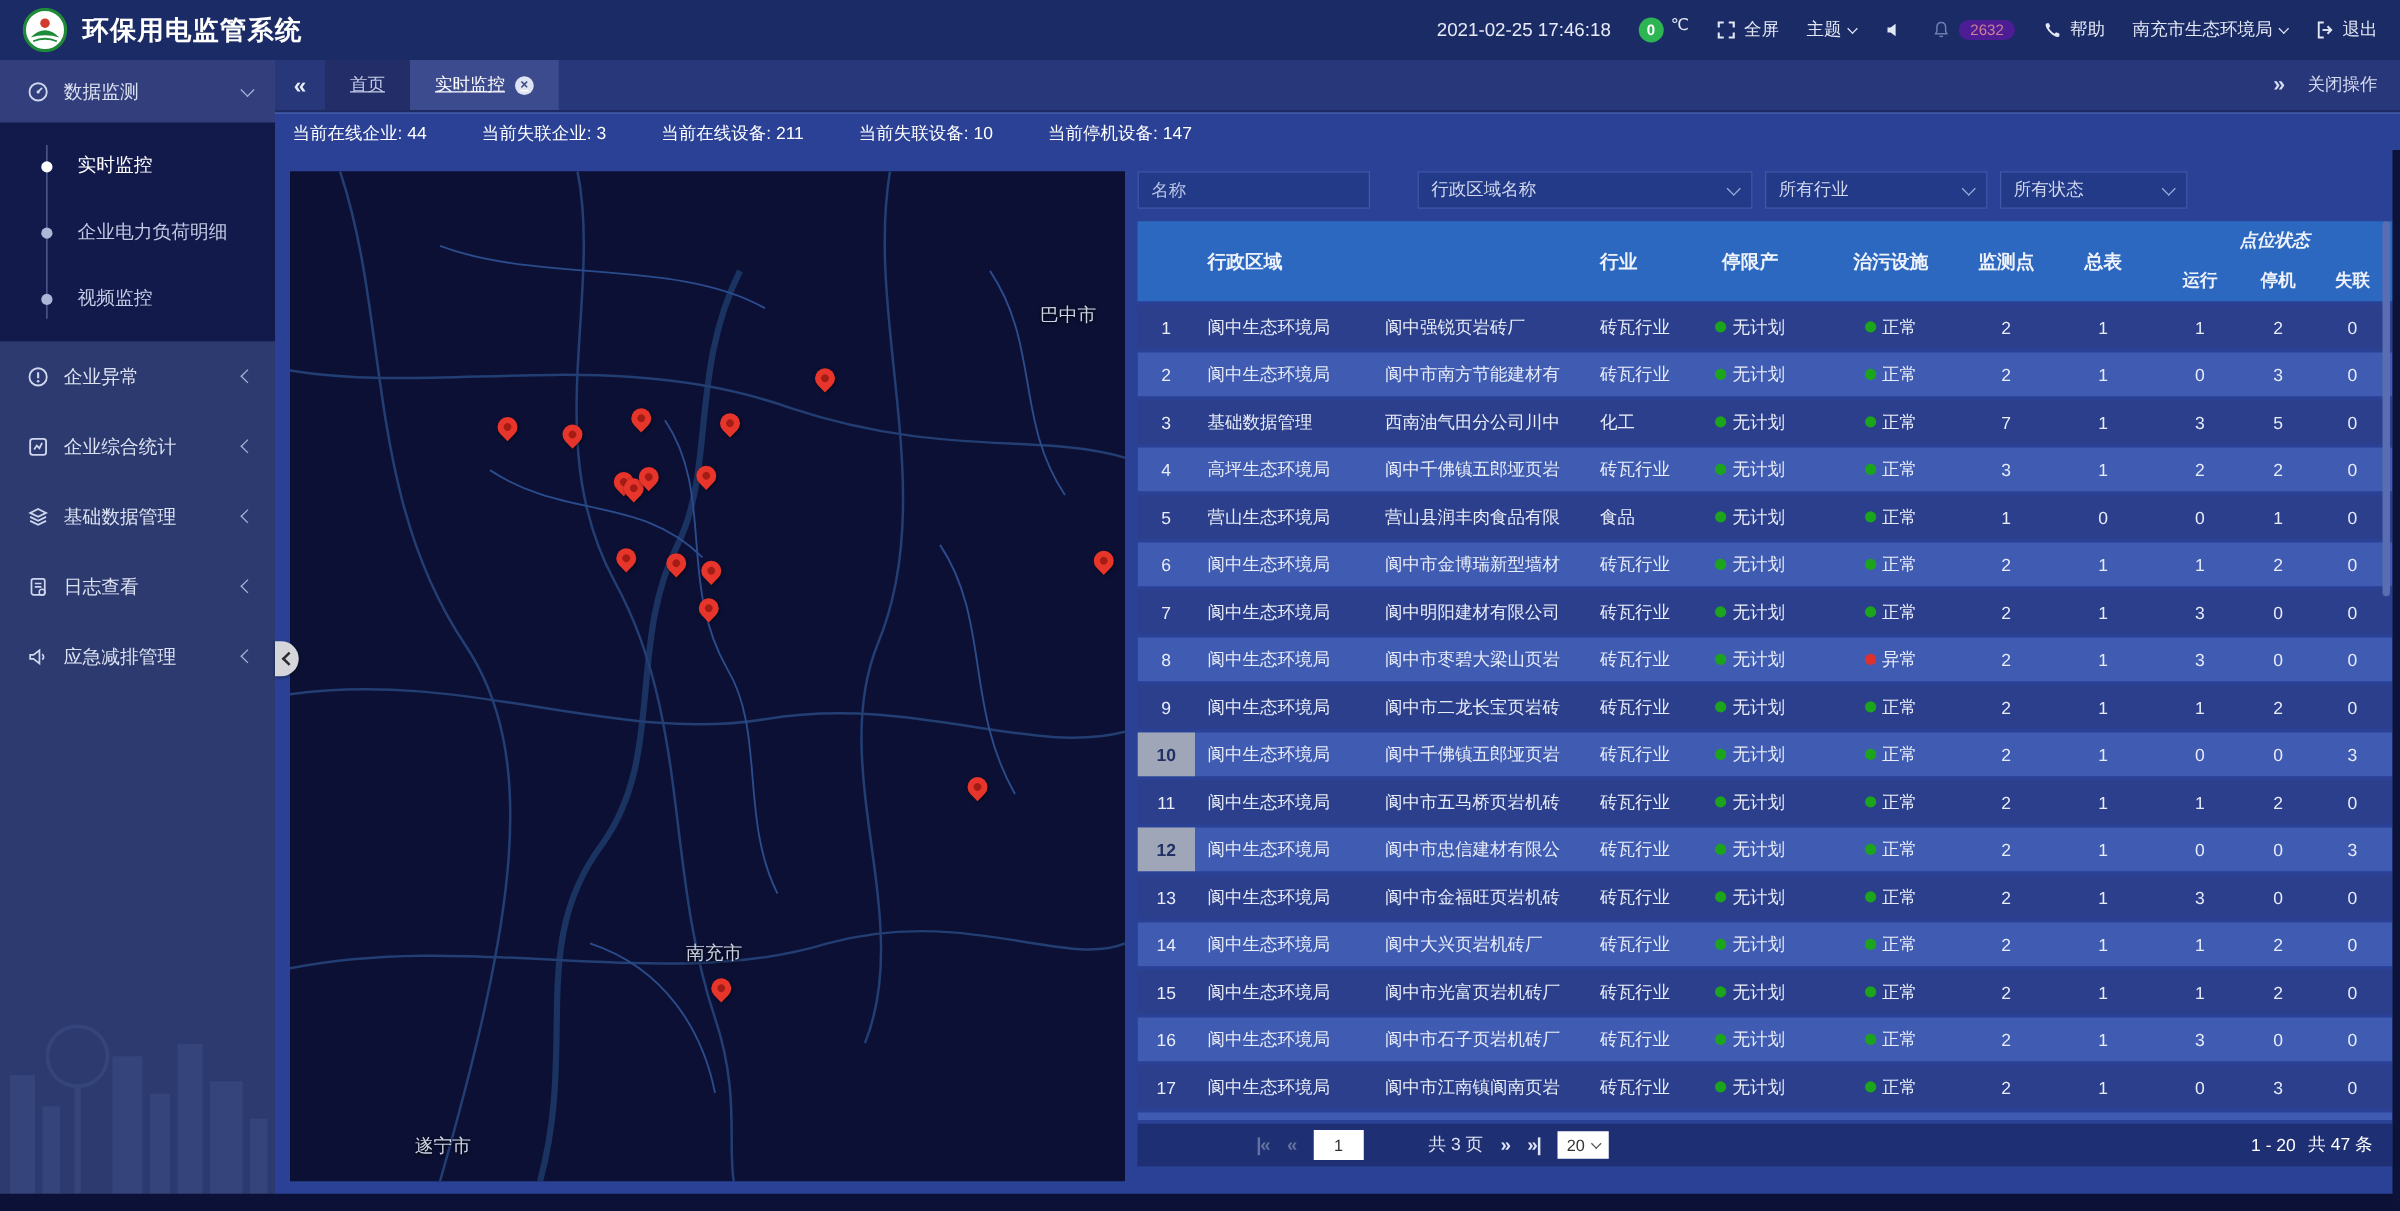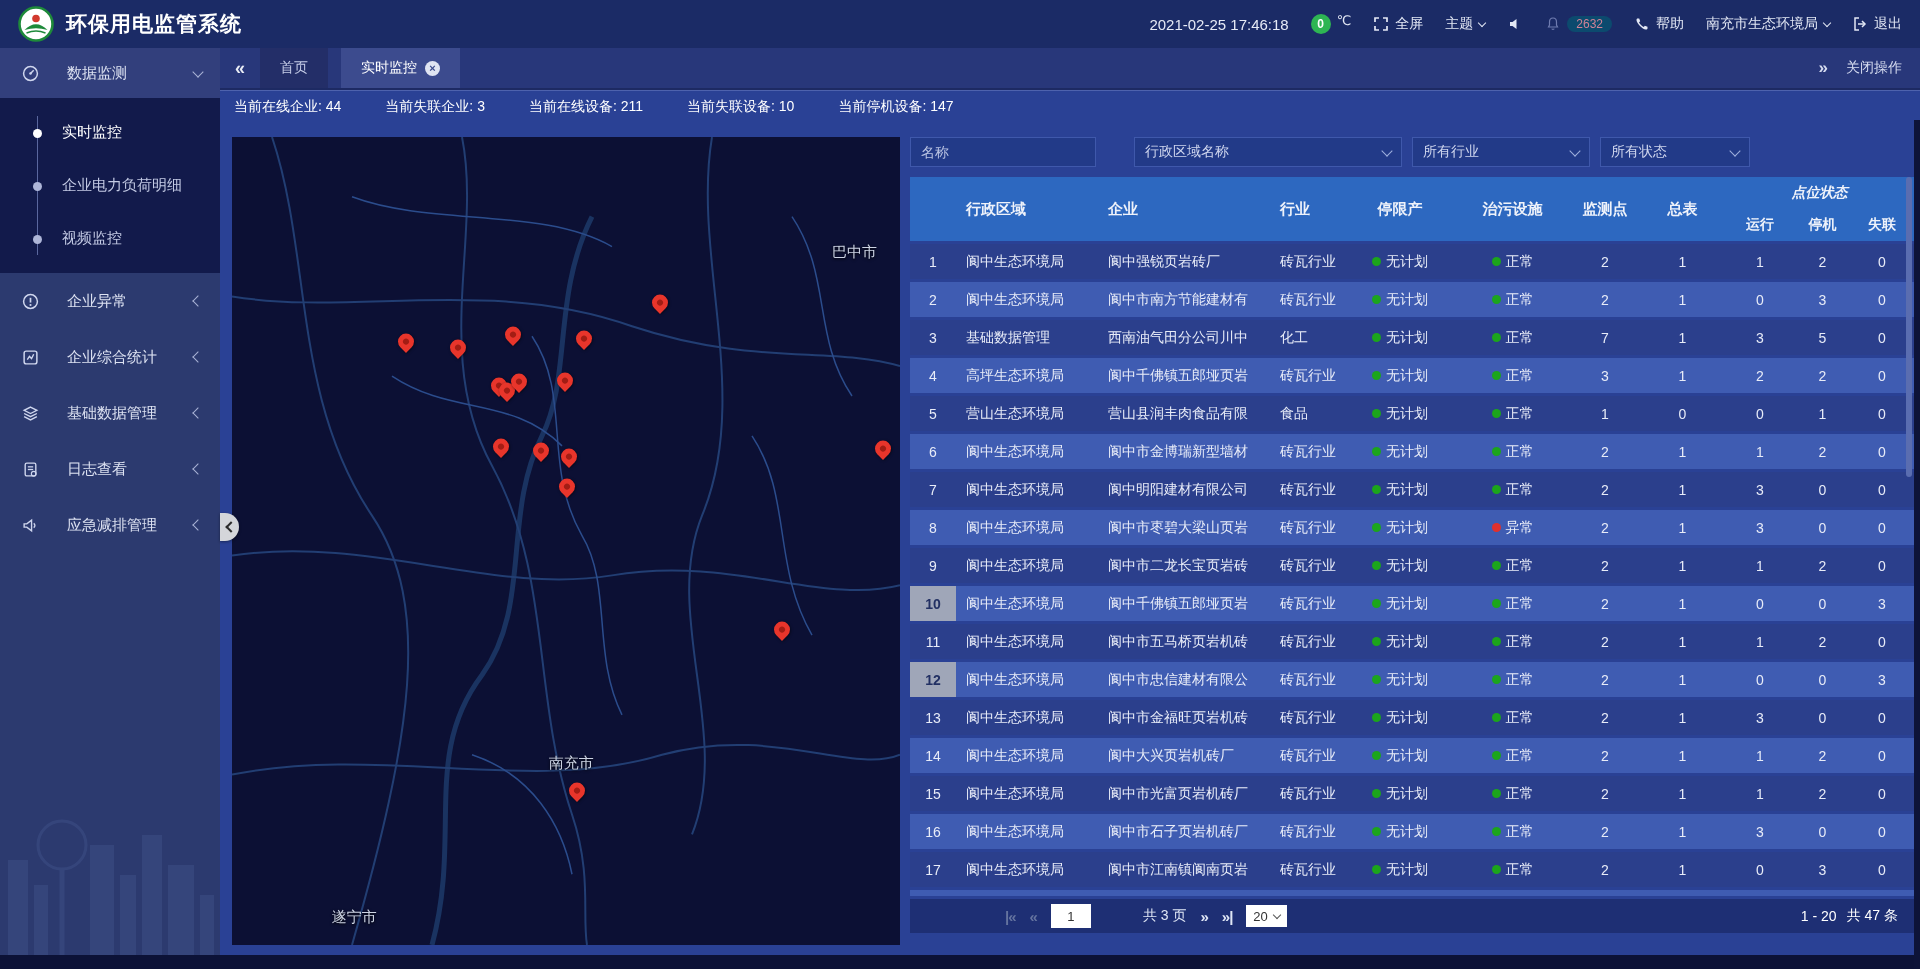--- a/index.html
+++ b/index.html
@@ -10,45 +10,45 @@
   .logo{width:36px;height:36px;flex:none;}
   .app-title{font-size:21px;font-weight:bold;color:#fff;margin-left:12px;letter-spacing:1px;}
   .hdr-right{margin-left:auto;display:flex;align-items:center;gap:22px;font-size:14px;}
   .hdr-item{display:flex;align-items:center;gap:6px;cursor:default;white-space:nowrap;}
   .datetime{font-size:15px;color:#e6eaf6;}
   .temp-circ{width:20px;height:20px;border-radius:50%;background:#2eb553;color:#fff;font-size:12px;font-weight:bold;display:flex;align-items:center;justify-content:center;}
   .temp-unit{font-size:13px;position:relative;top:-4px;}
   .hicon{width:16px;height:16px;display:inline-block;}
   .hicon svg{width:100%;height:100%;display:block;}
   .bell{color:#6f7cb0;}
-  .badge{background:#0c4a6e;color:#cf8196;font-size:12px;padding:1px 9px;border-radius:9px;}
+  .badge{background:#4c1d95;color:#cf8196;font-size:12px;padding:1px 9px;border-radius:9px;}
   .chev{display:inline-block;width:7px;height:7px;border-right:1.7px solid currentColor;border-bottom:1.7px solid currentColor;}
   .chev-down{transform:rotate(45deg);margin-top:-3px;}
   .chev-left{transform:rotate(135deg);}
   .chev-sm{width:5px;height:5px;}
   
   .main{flex:1;display:flex;min-height:0;}
   .sidebar{width:220px;flex:none;background:#2c3a6f;position:relative;overflow:hidden;color:#dde2f2;}
-  .side-group{height:56px;display:flex;align-items:center;padding:0 18px 0 22px;gap:28px;font-size:15px;cursor:pointer;}
+  .side-group{height:56px;display:flex;align-items:center;padding:0 18px 0 22px;gap:12px;font-size:15px;cursor:pointer;}
   .side-group.expanded{background:#323f7c;height:50px;}
   .s-icon{width:17px;height:17px;color:#cfd6ee;flex:none;}
   .s-icon svg{width:100%;height:100%;display:block;}
   .side-group .chev{margin-left:auto;color:#aab3d6;}
   .side-sub{background:#121a4b;position:relative;padding:8px 0;}
   .side-sub::before{content:"";position:absolute;left:37px;top:18px;bottom:18px;width:1px;background:#5a679e;}
   .sub-item{height:53px;display:flex;align-items:center;padding-left:62px;font-size:15px;color:#c3cae4;position:relative;cursor:pointer;}
   .sub-item::before{content:"";position:absolute;left:33px;top:50%;margin-top:-4px;width:9px;height:9px;border-radius:50%;background:#aeb6d8;}
   .sub-item.active{color:#ffffff;}
   .sub-item.active::before{background:#ffffff;}
   .skyline{position:absolute;bottom:0;left:0;width:220px;opacity:.4;color:#44568f;}
   
   .content{flex:1;display:flex;flex-direction:column;min-width:0;background:#2a4195;}
   .tabbar{height:40px;background:#28377a;display:flex;align-items:stretch;flex:none;border-bottom:2px solid #1d2a63;}
   .tab-nav{width:40px;display:flex;align-items:center;justify-content:center;color:#e8ecf5;font-size:18px;font-weight:bold;cursor:pointer;}
-  .tab{display:flex;align-items:center;gap:8px;padding:0 20px;background:#232e68;color:#c6cde8;font-size:14px;margin-right:13px;cursor:pointer;}
+  .tab{display:flex;align-items:center;gap:8px;padding:0 20px;background:#232e68;color:#c6cde8;font-size:14px;margin-right:0;cursor:pointer;text-decoration:underline;}
   .tab.active{background:#3c4b8e;color:#fff;}
   .tab-close{width:15px;height:15px;border-radius:50%;background:#dfe4f2;color:#3a4a8c;font-size:11px;line-height:15px;text-align:center;font-weight:bold;}
   .tab-ops{margin-left:auto;display:flex;align-items:center;gap:18px;padding-right:18px;color:#d6dcf0;}
   .tab-ops .arr{font-size:17px;font-weight:bold;cursor:pointer;}
   .tab-ops .lbl{font-size:14px;cursor:pointer;}
   .statsbar{height:32px;background:#2a4195;border-top:1px solid #4e62ad;display:flex;align-items:center;padding-left:14px;gap:44px;color:#fff;font-size:14px;flex:none;}
   .stat{white-space:nowrap;}
   .stat-label::after{content:": ";}
   
   .body{flex:1;display:flex;padding:14px 6px 10px 12px;gap:10px;min-height:0;position:relative;}
@@ -352,21 +352,20 @@
             <div class="f-select w-status">
               <span>所有状态</span>
               <span class="chev chev-down"></span>
             </div>
           </div>
 
           <div class="table-wrap">
             <div class="thead">
               <div class="th" style="grid-column:1"></div>
               <div class="th left" style="grid-column:2">行政区域</div>
-              <div class="th left" style="grid-column:3">企业</div>
               <div class="th left" style="grid-column:4">行业</div>
               <div class="th" style="grid-column:5">停限产</div>
               <div class="th" style="grid-column:6">治污设施</div>
               <div class="th" style="grid-column:7">监测点</div>
               <div class="th" style="grid-column:8">总表</div>
               <div class="th-group">点位状态</div>
               <div class="th-sub" style="grid-column:9">运行</div>
               <div class="th-sub" style="grid-column:10">停机</div>
               <div class="th-sub" style="grid-column:11">失联</div>
             </div>

